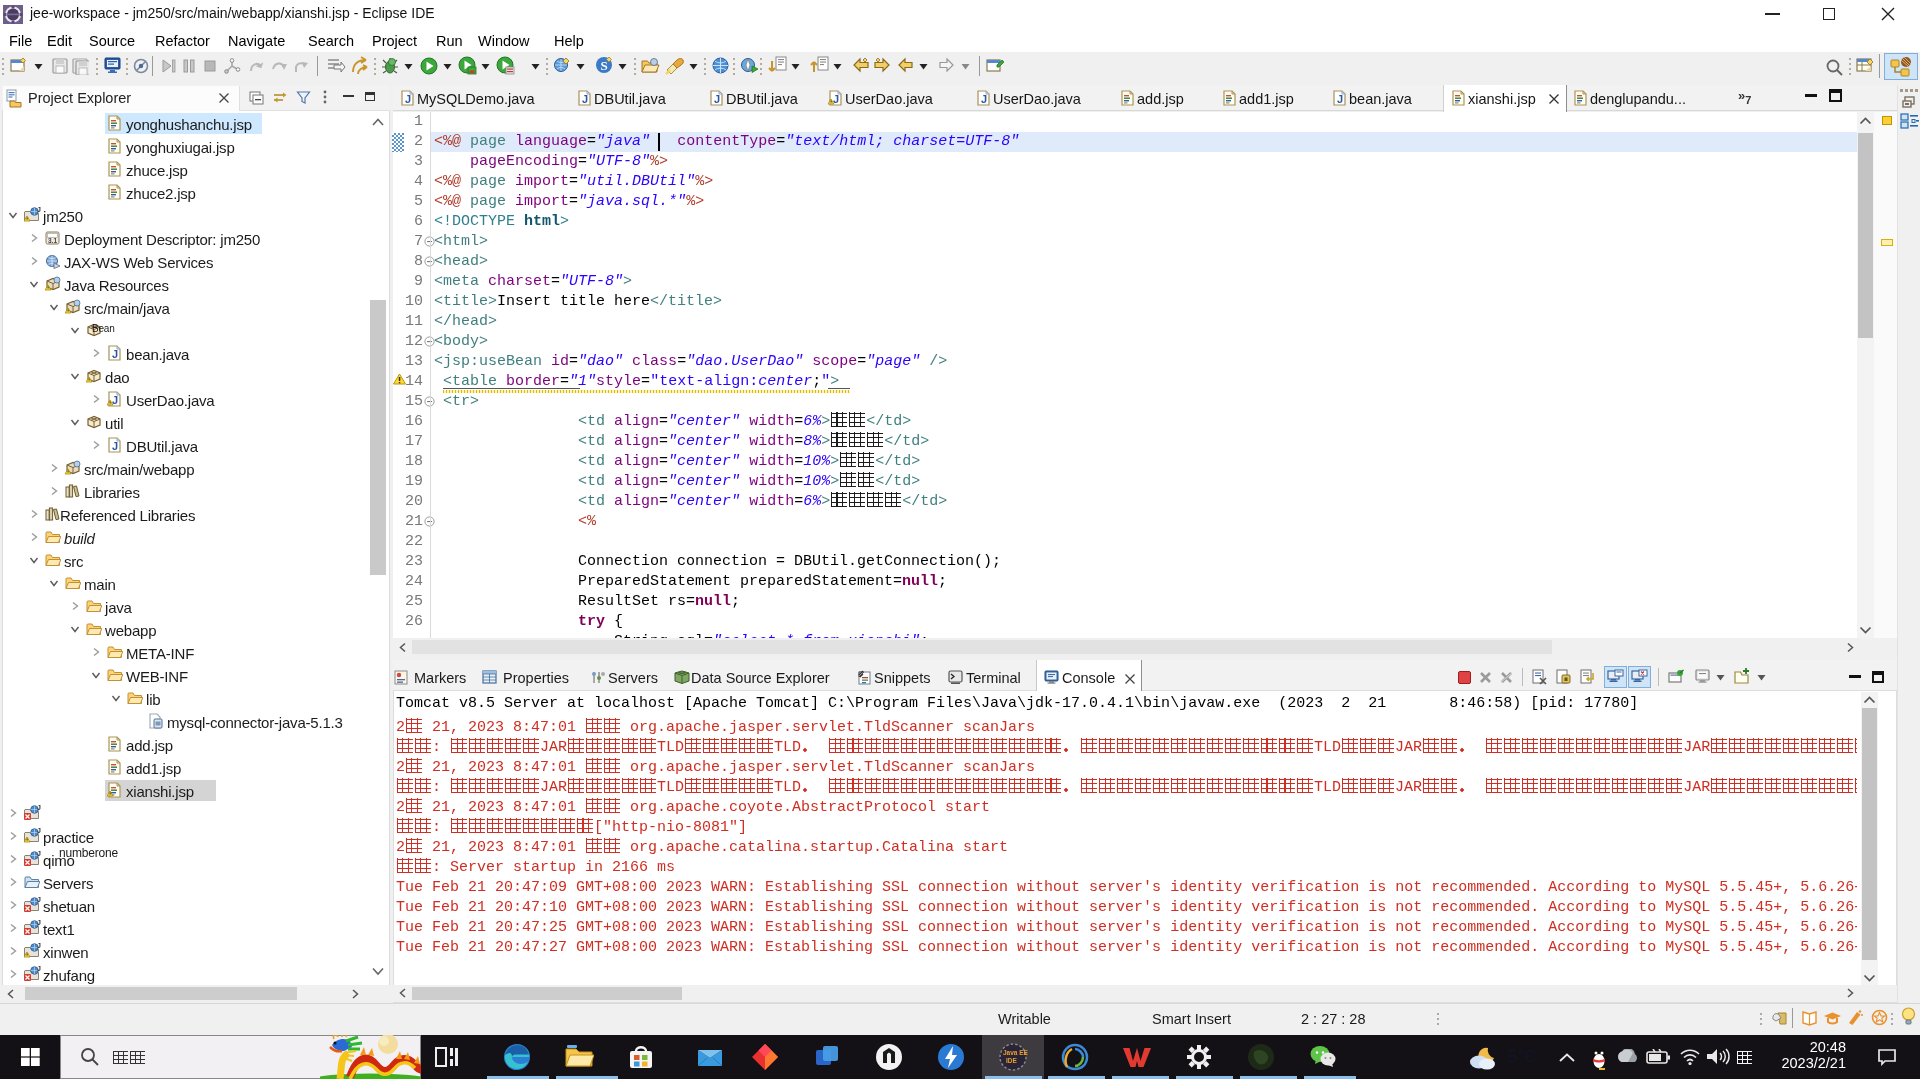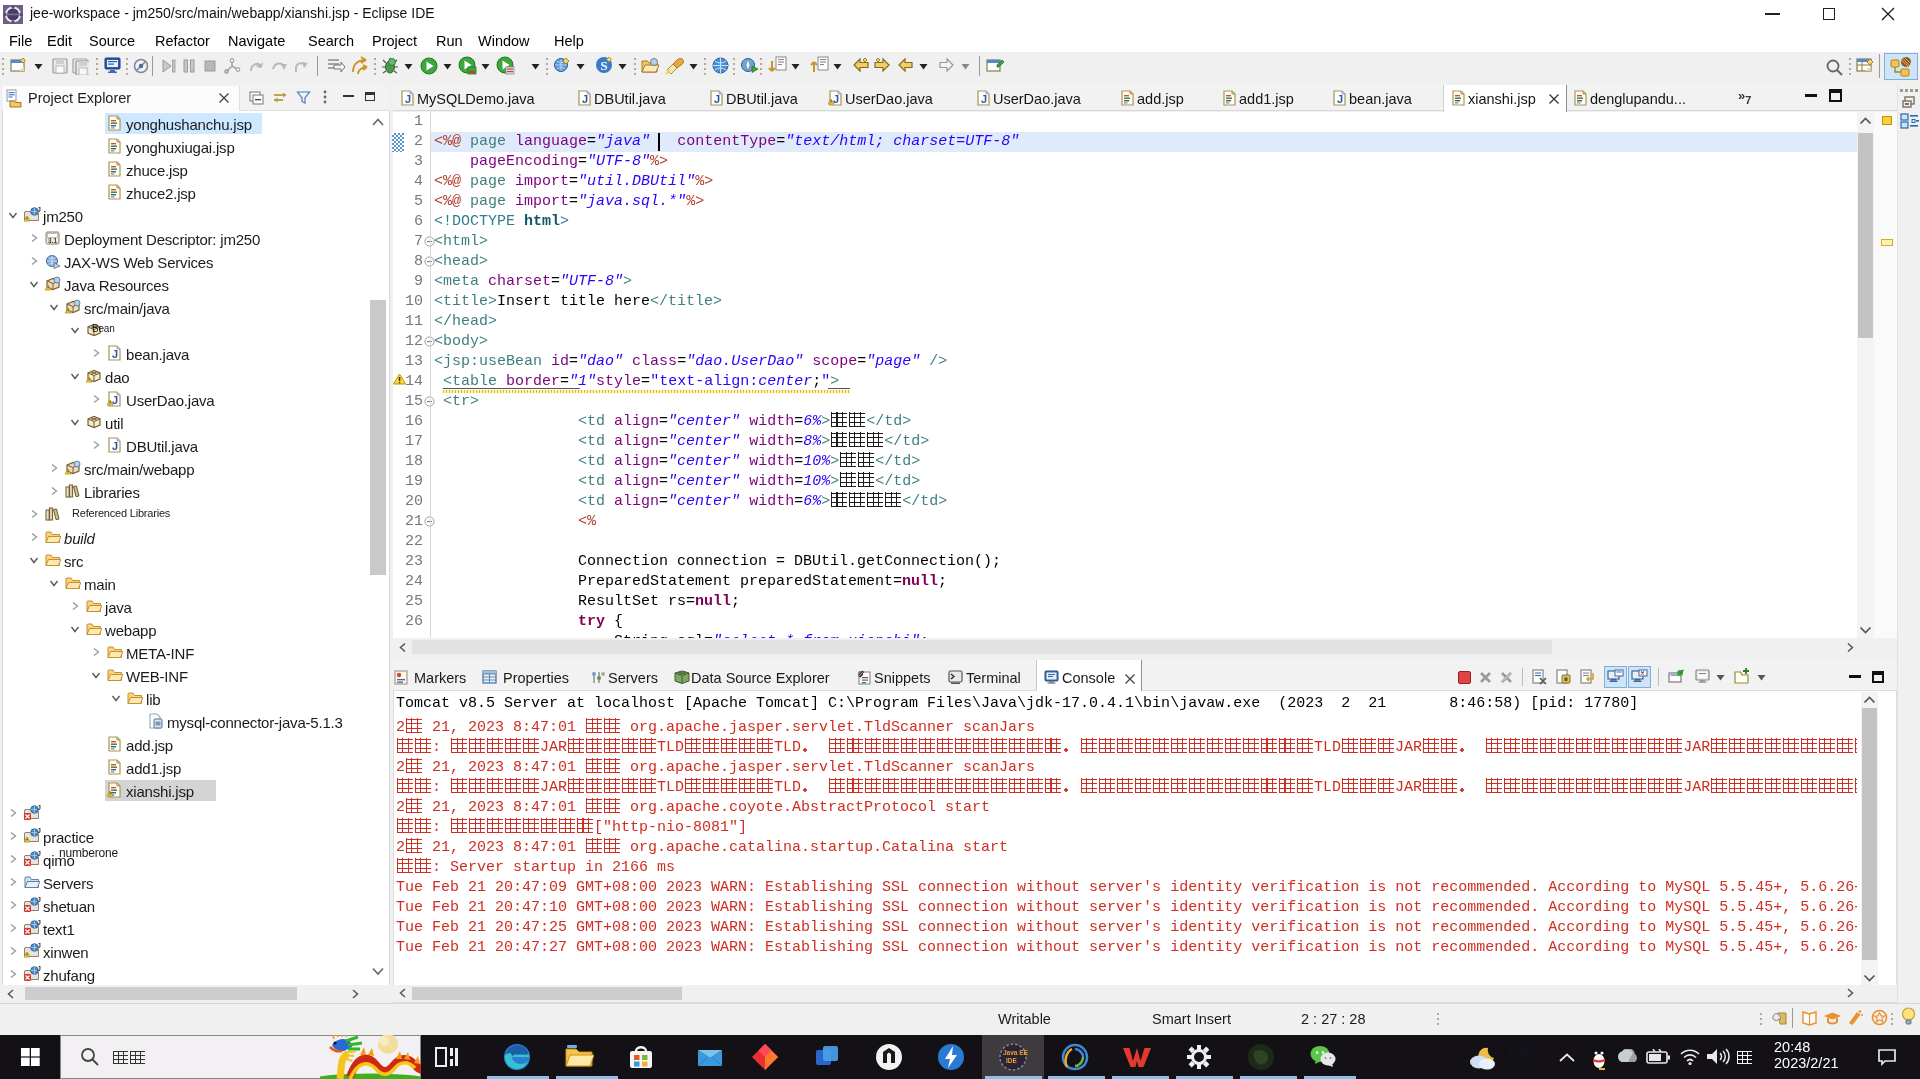--- a/index.html
+++ b/index.html
@@ -479,21 +479,21 @@
   </svg>
 <div class="abs ui" style="left:84px;top:484px;font-size:15px;letter-spacing:-0.2px;">Libraries</div>
 <svg class="abs" style="left:29px;top:509px" width="10" height="10" viewBox="0 0 10 10">
     <path d="M3 1.5 L7.5 5 L3 8.5" stroke="#9b9b9b" stroke-width="1.4" fill="none"></path>
   </svg>
 <svg class="abs" style="left:45px;top:506px" width="16" height="16" viewBox="0 0 16 16">
     <rect x="1" y="4" width="3.2" height="10" fill="#e8e0c8" stroke="#6e5c2e" stroke-width="1"></rect>
     <rect x="4.4" y="2" width="3.2" height="12" fill="#d9cfae" stroke="#6e5c2e" stroke-width="1"></rect>
     <path d="M8.5 3.5 L11.5 3 L14 13 L11 13.6 Z" fill="#c9bd94" stroke="#6e5c2e" stroke-width="1"></path>
   </svg>
-<div class="abs ui" style="left:72px;top:507px;font-size:11px;letter-spacing:-0.2px;">Referenced Libraries</div>
+<div class="abs ui" style="left:60px;top:507px;font-size:15px;letter-spacing:-0.2px;">Referenced Libraries</div>
 <svg class="abs" style="left:29px;top:532px" width="10" height="10" viewBox="0 0 10 10">
     <path d="M3 1.5 L7.5 5 L3 8.5" stroke="#9b9b9b" stroke-width="1.4" fill="none"></path>
   </svg>
 <svg class="abs" style="left:45px;top:529px" width="16" height="16" viewBox="0 0 16 16">
     <path d="M1 4 L1 13.5 L14.5 13.5 L14.5 5.5 L7.5 5.5 L6 3 L1.5 3 Z" fill="#ffd276" stroke="#c29134" stroke-width="1"></path>
     <path d="M1 13.5 L3.5 7.5 L15.8 7.5 L13.5 13.5 Z" fill="#ffe9b3" stroke="#c29134" stroke-width="1"></path>
   </svg>
 <div class="abs ui" style="left:64px;top:530px;font-size:15px;letter-spacing:-0.2px;font-style:italic;">build</div>
 <svg class="abs" style="left:29px;top:555px" width="10" height="10" viewBox="0 0 10 10">
     <path d="M1.5 3 L5 7.5 L8.5 3" stroke="#5a5a5a" stroke-width="1.4" fill="none"></path>
@@ -1208,15 +1208,15 @@
   </svg>
 <svg class="abs" style="left:1705px;top:1047px" width="26" height="19" viewBox="0 0 26 19">
     <path d="M2 7 L7 7 L12 2 L12 17 L7 12 L2 12 Z" fill="#e8e8e8"></path>
     <g fill="none" stroke="#e8e8e8" stroke-width="1.5">
       <path d="M15 6 C17 8 17 11 15 13"></path>
       <path d="M18 4 C21 7 21 12 18 15"></path>
       <path d="M21 2 C25 6 25 13 21 17"></path>
     </g>
   </svg>
 <div class="abs kwht" style="left:1736px;top:1048px;font-size:17px"><i class="cb "></i></div>
-<div class="abs" style="left:1774px;top:1039px;width:72px;font-size:14.5px;color:#fff;text-align:left">20:48<br>2023/2/21</div>
+<div class="abs" style="left:1774px;top:1039px;width:72px;font-size:14.5px;color:#fff;text-align:right">20:48<br>2023/2/21</div>
 <svg class="abs" style="left:1877px;top:1048px" width="20" height="18" viewBox="0 0 20 18">
     <path d="M2 2 L18 2 L18 13 L8 13 L5 16 L5 13 L2 13 Z" fill="none" stroke="#e8e8e8" stroke-width="1.7"></path>
   </svg>
 </body></html>

